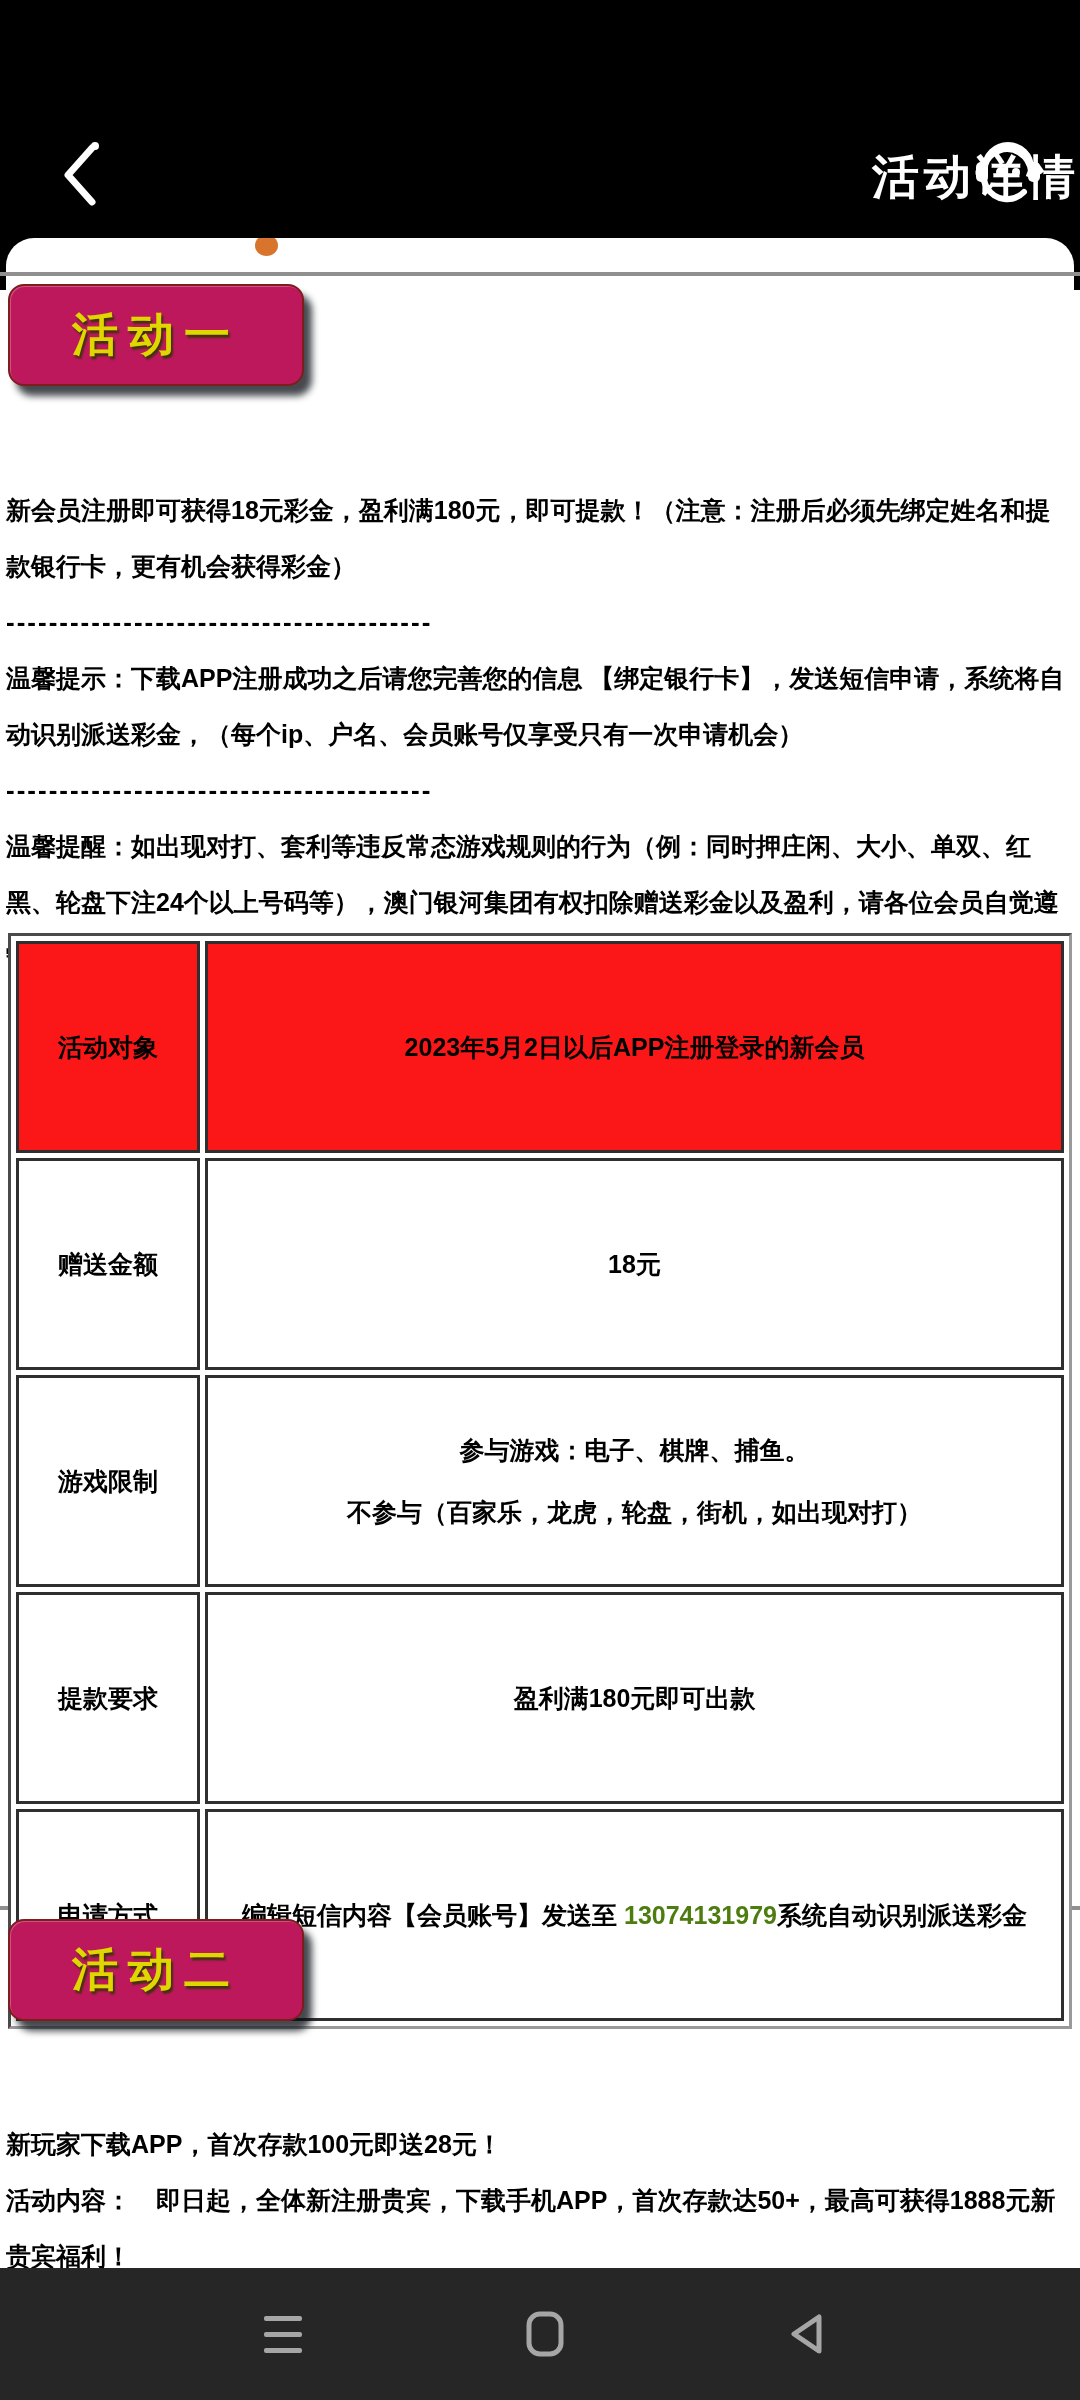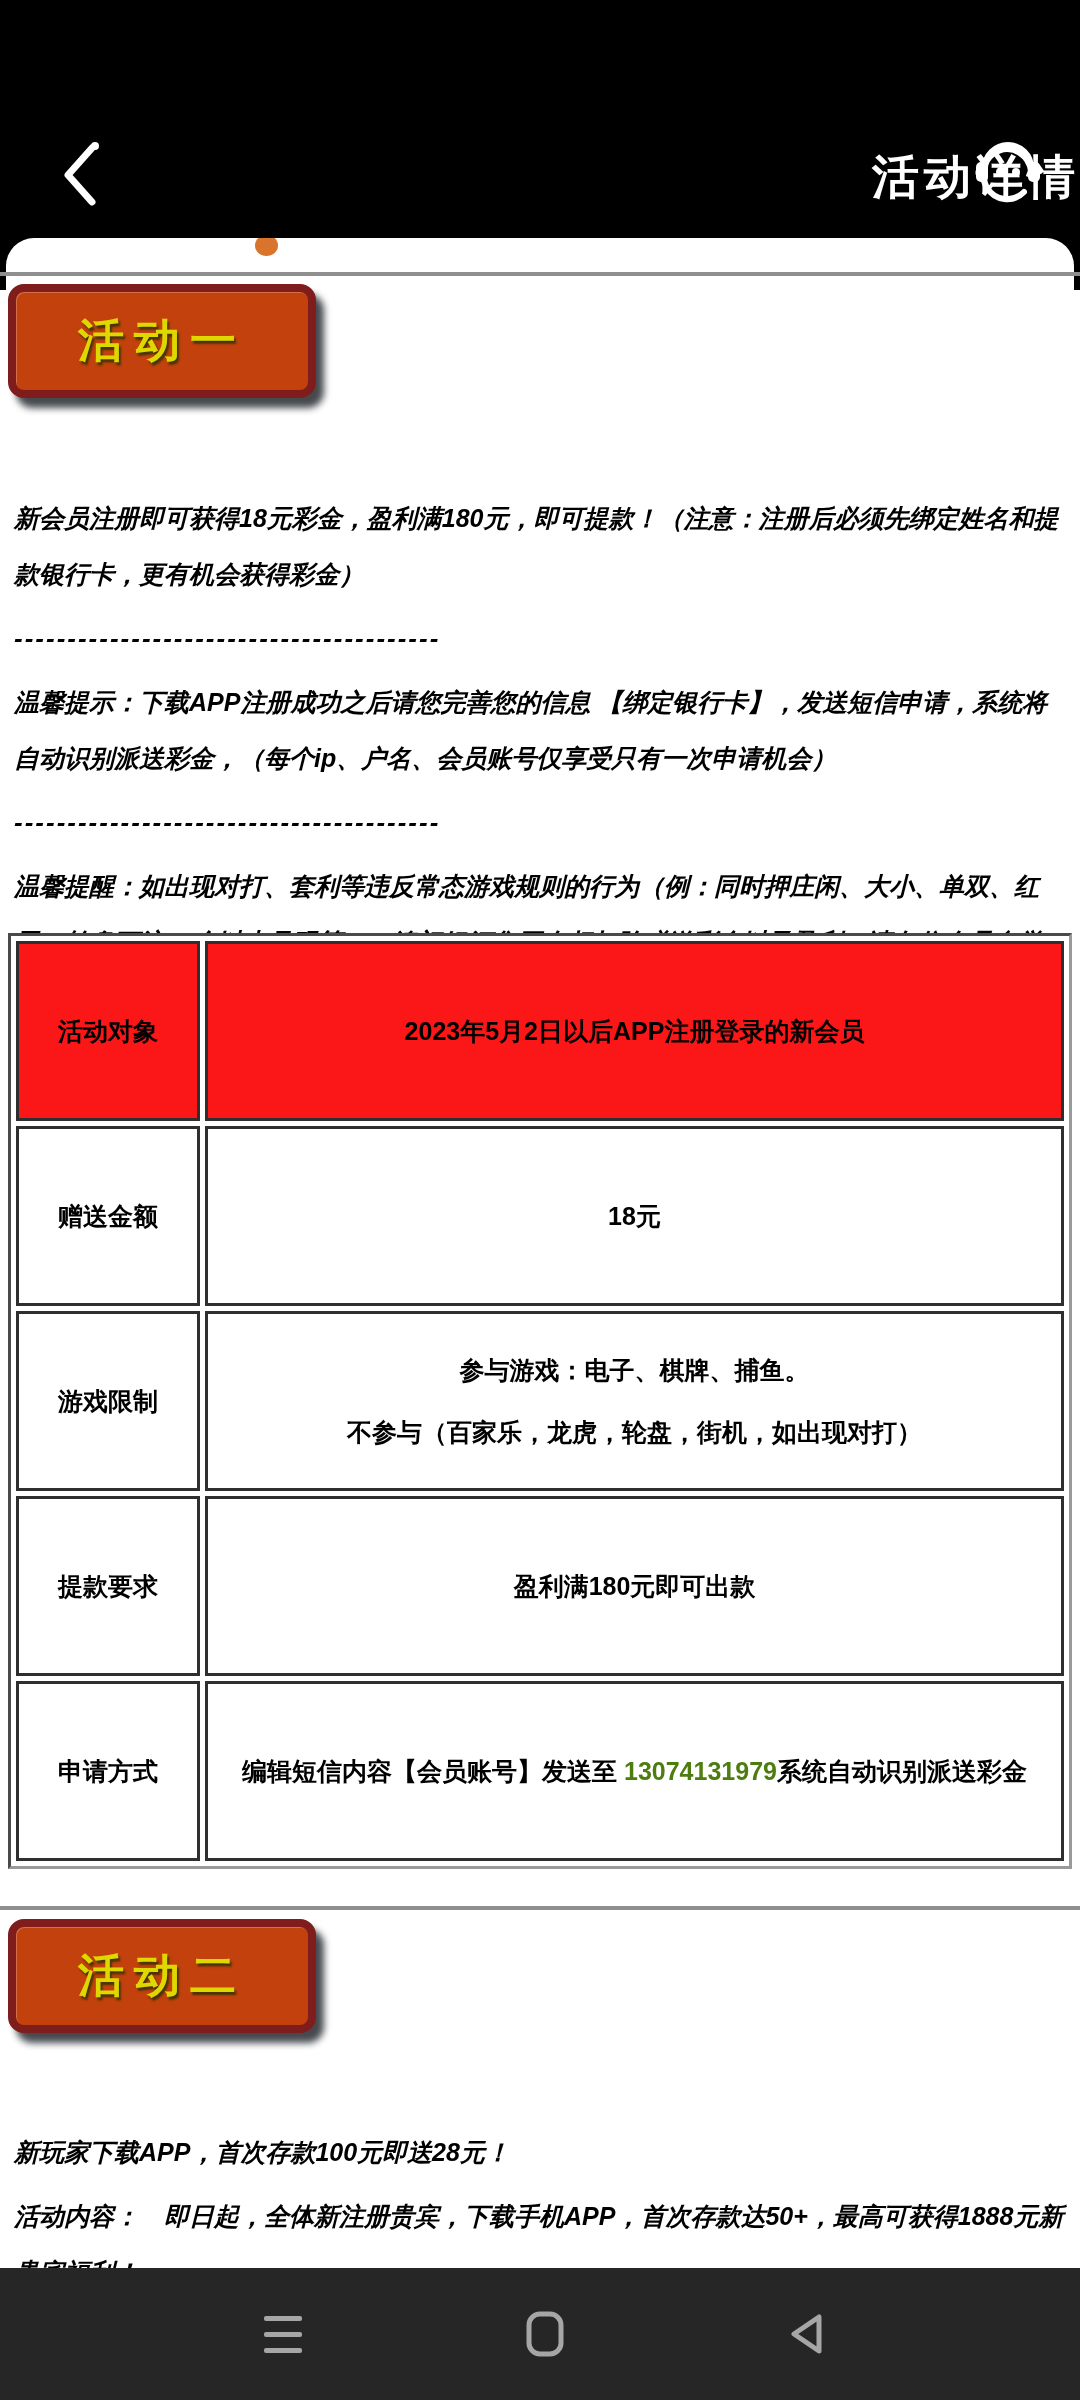--- a/index.html
+++ b/index.html
@@ -21,50 +21,50 @@
   .card-backdrop { position:absolute; top:238px; left:0; width:1080px; height:60px; background:#000; z-index:1; }
   .card-top { position:absolute; top:238px; left:6px; right:6px; height:70px; background:#fff; border-radius:28px 28px 0 0; z-index:2; }
   .content-bg { position:absolute; top:290px; left:0; right:0; bottom:130px; background:#fff; z-index:2; }
   .orange-dot { position:absolute; top:235px; left:255px; width:23px; height:21px; background:#d9742c; border-radius:50%; z-index:4; }
   .gray-line { position:absolute; left:0; width:1080px; height:4px; background:#8f8f8f; z-index:4; }
   .gray-line.l1 { top:272px; }
   .gray-line.l2 { top:1906px; }
   
   .badge {
     position:absolute; left:8px; width:292px; height:98px; z-index:4;
-    background:#c2410c; border:8px solid #7f1d1d; border-radius:16px;
+    background:#be185d; border:2px solid #7f1d1d; border-radius:16px;
     box-shadow:8px 10px 7px rgba(8,14,20,0.75), inset 1px 1px 0 rgba(255,255,255,0.25);
     display:flex; align-items:center; justify-content:center;
     color:#ded800; font-size:46px; letter-spacing:10px;
     text-shadow:2px 3px 2px rgba(50,50,0,0.85);
     cursor:pointer;
   }
   .badge.b1 { top:284px; }
   .badge.b2 { top:1919px; }
   
   .paras {
     position:absolute; left:6px; right:6px; z-index:4;
     font-size:25px; line-height:56px; color:#000; text-align:left;
   }
   .paras.top { top:482px; }
   .paras.bottom { top:2116px; }
-  .paras p { margin:8px;font-style:italic; }
+  .paras p { margin:0; }
   .dash-divider { margin:4px 0 0 0; letter-spacing:2px; font-size:26px; }
   
   .info-table {
     position:absolute; top:933px; left:8px; z-index:4;
     width:1064px; border-collapse:separate; border-spacing:5px;
     border:3px solid; border-color:#4a4a4a #9a9a9a #9a9a9a #4a4a4a;
     background:#fff; table-layout:fixed;
   }
   .info-table td {
     border:3px solid #2f2f2f; height:174px;
     text-align:center; vertical-align:middle;
     font-size:25px; font-weight:700; background:#fff;
-    padding:0 10px; overflow:hidden;
+    padding:16px 10px; overflow:hidden;
   }
   .info-table td.lbl { width:158px; }
   .info-table tr.hl td { background:#fb1717; }
   .two-line div { line-height:62px; }
   .phone { color:#4d7c0f; }
   
   .navbar { position:absolute; left:0; bottom:0; width:1080px; height:132px; background:#262626; z-index:6; }
   .nav-icon { position:absolute; top:0; height:132px; width:120px; display:flex; align-items:center; justify-content:center; cursor:pointer; }
   .nav-menu { left:223px; } .nav-home { left:485px; } .nav-back { left:747px; }
   .menu-bars { display:flex; flex-direction:column; gap:11px; }

